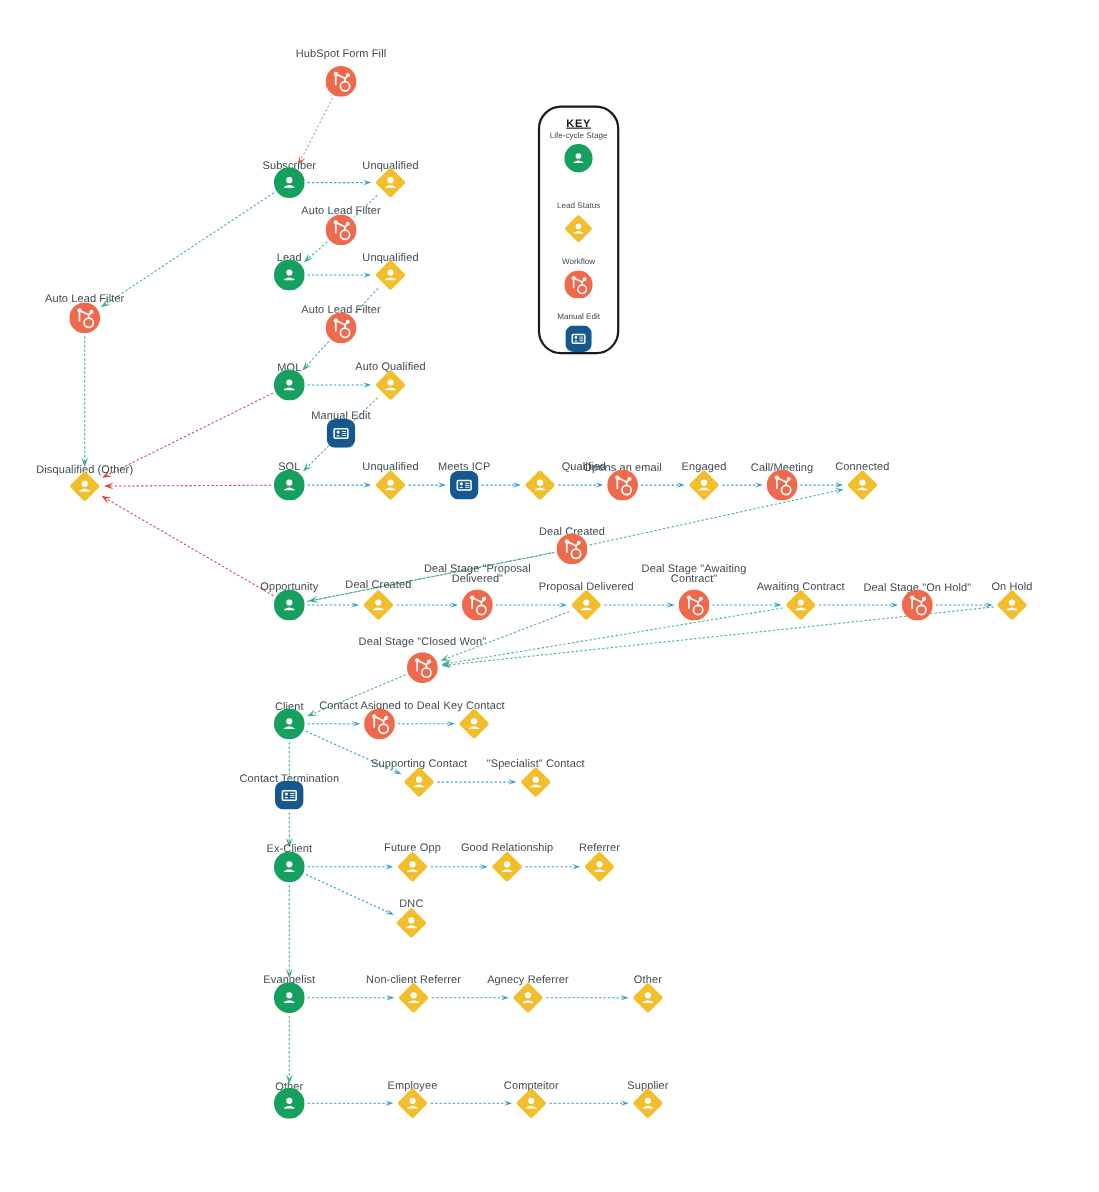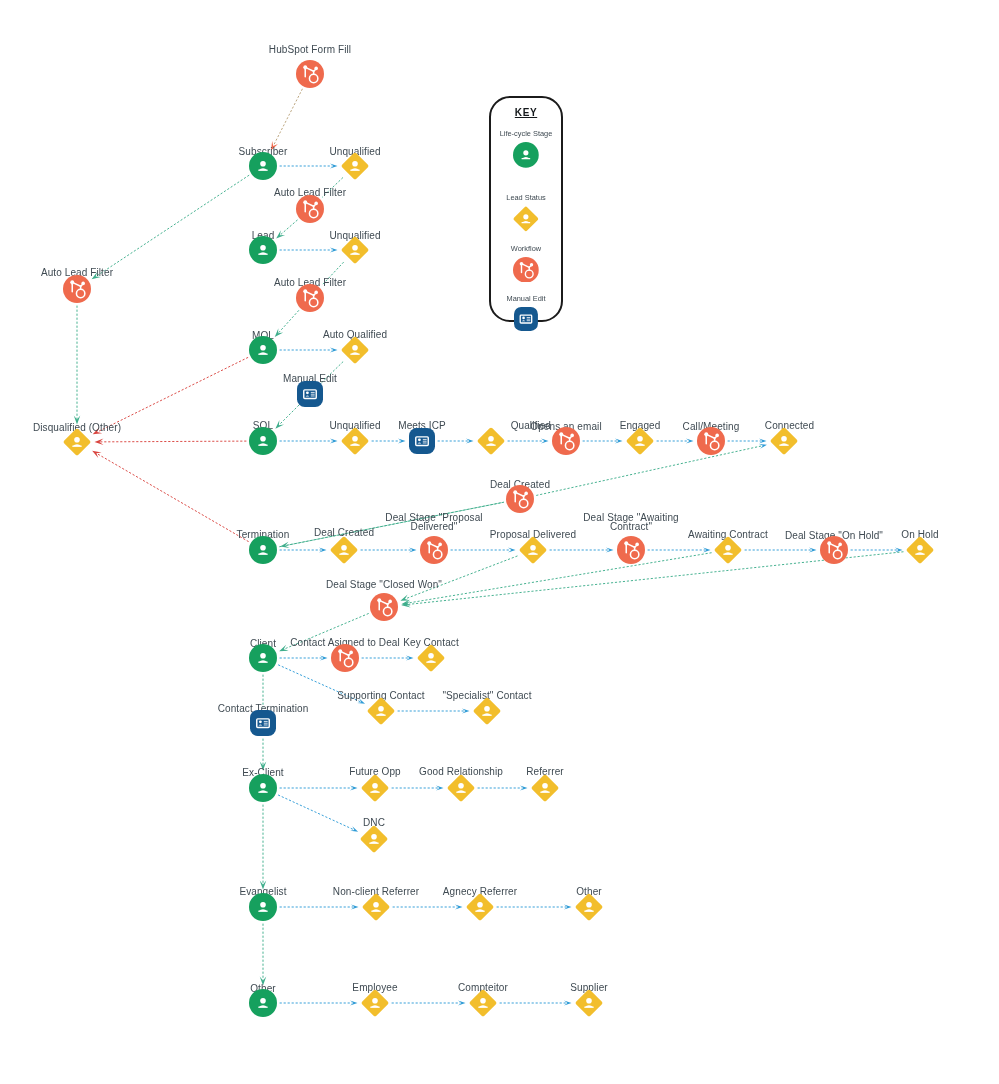--- a/index.html
+++ b/index.html
@@ -410,21 +410,21 @@
     <line x1="17.64" y1="14.280000000000001" x2="17.64" y2="11.200000000000001"></line>
     <line x1="17.64" y1="11.200000000000001" x2="10.36" y2="7.840000000000001"></line>
     <circle cx="9.24" cy="7.28" r="1.9600000000000002" fill="#ffffff" stroke="none"></circle>
     <circle cx="20.16" cy="8.4" r="1.82" fill="#ffffff" stroke="none"></circle>
     <line x1="17.64" y1="11.200000000000001" x2="19.88" y2="9.24"></line>
     <line x1="9.24" y1="9.24" x2="9.24" y2="16.8"></line>
   </g>
           </svg>
         </div>
       </div>
-      <div class="node-label" style="left: 784px; top: 430px; width: 120px; padding-left: 11px;">Connected</div>
+      <div class="node-label" style="left: 784px; top: 430px; width: 120px;">Connected</div>
       <div class="node" style="left: 784px; top: 441px;">
         <div class="shape">
           <svg width="28" height="28" viewBox="0 0 28 28">
       <rect x="4.0600000000000005" y="4.0600000000000005" width="19.88" height="19.88" rx="1.9600000000000002" transform="rotate(45 14 14)" fill="#F2BE2C"></rect>
       <g fill="#ffffff">
     <rect x="8.4" y="8.4" width="11.200000000000001" height="11.200000000000001" rx="1.68" fill="#fff" opacity="0"></rect>
     <circle cx="14" cy="11.76" r="2.8000000000000003" fill="#ffffff"></circle>
     <path d="M 9.520000000000001 18.48 Q 14 14 18.48 18.48 Z" fill="#ffffff"></path>
     <rect x="9.24" y="17.5" width="9.520000000000001" height="1.26" rx="0.56" fill="#ffffff"></rect>
   </g>
@@ -441,21 +441,21 @@
     <line x1="17.64" y1="14.280000000000001" x2="17.64" y2="11.200000000000001"></line>
     <line x1="17.64" y1="11.200000000000001" x2="10.36" y2="7.840000000000001"></line>
     <circle cx="9.24" cy="7.28" r="1.9600000000000002" fill="#ffffff" stroke="none"></circle>
     <circle cx="20.16" cy="8.4" r="1.82" fill="#ffffff" stroke="none"></circle>
     <line x1="17.64" y1="11.200000000000001" x2="19.88" y2="9.24"></line>
     <line x1="9.24" y1="9.24" x2="9.24" y2="16.8"></line>
   </g>
           </svg>
         </div>
       </div>
-      <div class="node-label" style="left: 263px; top: 539px; width: 120px;">Termination</div>
+      <div class="node-label" style="left: 263px; top: 539px; width: 120px;">Opportunity</div>
       <div class="node" style="left: 263px; top: 550px;">
         <div class="shape">
           <svg width="28" height="28" viewBox="0 0 28 28">
       <circle cx="14" cy="14" r="14" fill="#16A05E"></circle>
       <g fill="#ffffff">
     <rect x="8.4" y="8.4" width="11.200000000000001" height="11.200000000000001" rx="1.68" fill="#fff" opacity="0"></rect>
     <circle cx="14" cy="11.76" r="2.8000000000000003" fill="#ffffff"></circle>
     <path d="M 9.520000000000001 18.48 Q 14 14 18.48 18.48 Z" fill="#ffffff"></path>
     <rect x="9.24" y="17.5" width="9.520000000000001" height="1.26" rx="0.56" fill="#ffffff"></rect>
   </g>
@@ -855,21 +855,21 @@
     <rect x="9.24" y="17.5" width="9.520000000000001" height="1.26" rx="0.56" fill="#ffffff"></rect>
   </g>
           </svg>
         </div>
       </div>
     </div>
 
   <div id="key-box" style="left: 489px; top: 96px; width: 70px; height: 222px; border-radius: 21px;">
     <div id="key-title" style="margin-top: 9px;">KEY</div>
     <div id="key-items">
-        <div class="key-item" style="margin-top: 11px;">
+        <div class="key-item" style="">
           <div class="key-label">Life-cycle Stage</div>
           <div class="key-glyph">
             <div class="shape">
               <svg width="25.76" height="25.76" viewBox="0 0 25.76 25.76">
       <circle cx="12.88" cy="12.88" r="12.88" fill="#16A05E"></circle>
       <g fill="#ffffff">
     <rect x="7.728" y="7.728" width="10.304000000000002" height="10.304000000000002" rx="1.5456" fill="#fff" opacity="0"></rect>
     <circle cx="12.88" cy="10.8192" r="2.5760000000000005" fill="#ffffff"></circle>
     <path d="M 8.758400000000002 17.001600000000003 Q 12.88 12.88 17.001600000000003 17.001600000000003 Z" fill="#ffffff"></path>
     <rect x="8.500800000000002" y="16.1" width="8.758400000000002" height="1.1592" rx="0.5152" fill="#ffffff"></rect>

